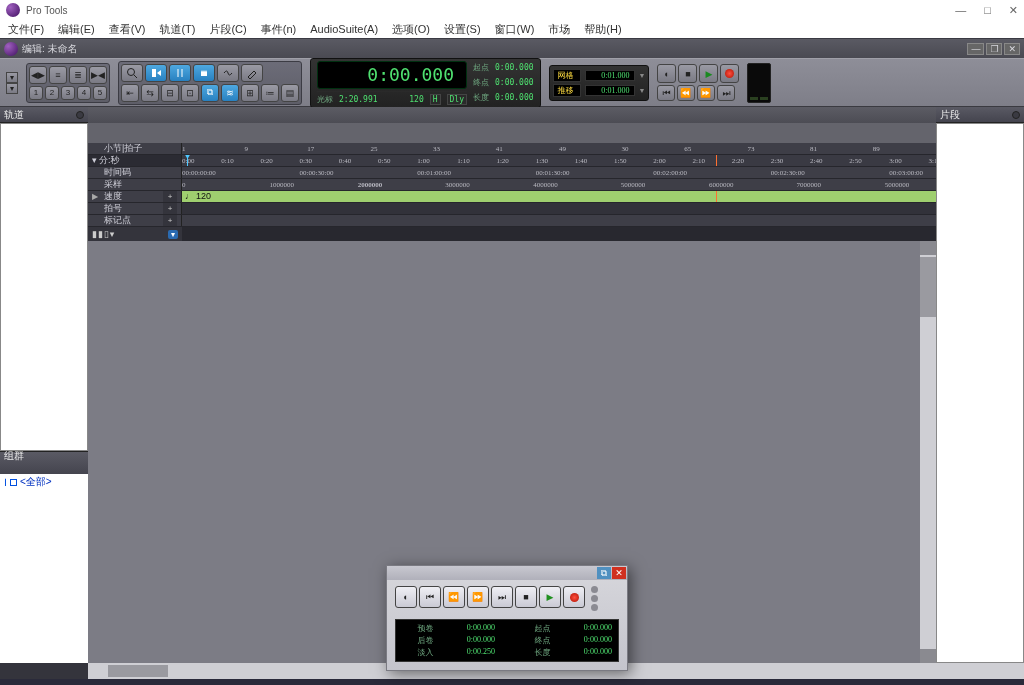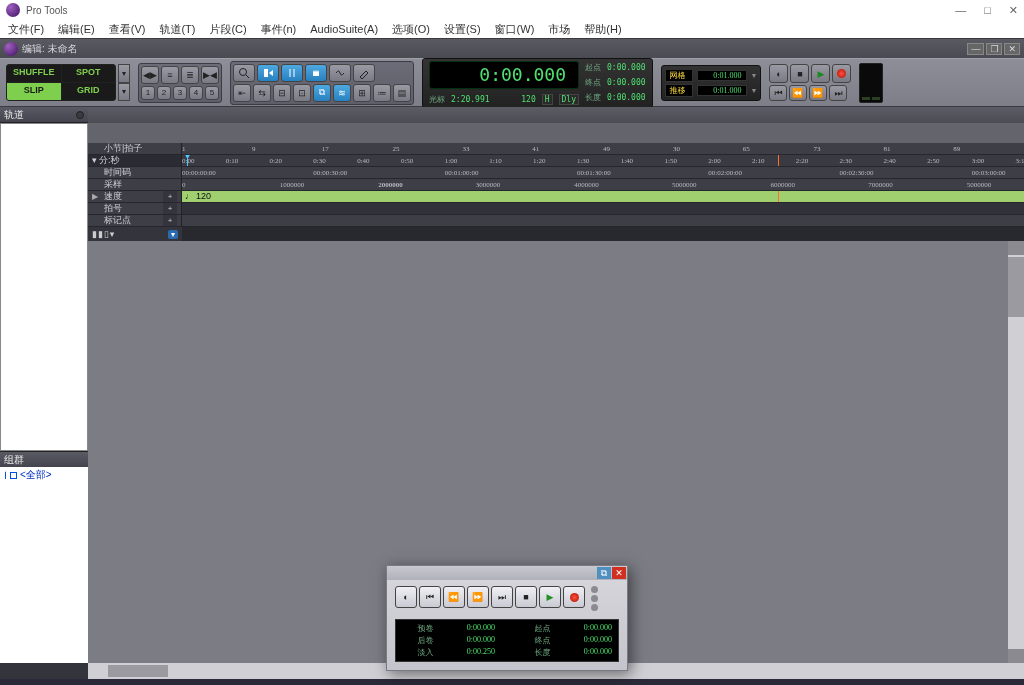--- a/index.html
+++ b/index.html
@@ -69,21 +69,21 @@
 
 .pane-header { height: 16px; background: linear-gradient(#5a5a64,#44444e); color: #eee; font-size: 10px; display: flex; align-items: center; padding: 0 4px; border-bottom: 1px solid #222; }
 .pane-header .dots { margin-left: auto; display:flex; gap:2px; }
 .pane-header .dot { width:8px; height:8px; background:#3a3a42; border-radius:50%; border:1px solid #222; cursor:pointer;}
 
 .tracks-header { height: 16px; background: linear-gradient(#5a5a64,#44444e); display:flex; }
 
 .white-block { flex:1; background: #fff; border: 1px solid #888; margin: 0; }
 .left-pane .white-block { height: 328px; flex: 0 0 328px; }
 
-.group-header { height: 16px; background: linear-gradient(#5a5a64,#44444e); color: #eee; font-size: 10px; display: flex; align-items: flex-start; padding: 1px 4px; border-top:1px solid #222; }
+.group-header { height: 16px; background: linear-gradient(#5a5a64,#44444e); color: #eee; font-size: 10px; display: flex; align-items: flex-end; padding: 11px 4px; border-top:1px solid #222; }
 .group-list { flex:1; background: #fff; color:#0030c0; padding: 1px 4px; font-size:10px; }
 .group-list .item { display:flex; align-items:center; gap:3px; }
 .group-list .sq { width:7px; height:7px; border:1px solid #0050e0; }
 
 
 .ruler-stack { background:#32323a; }
 .ruler-row { height: 12px; display:flex; align-items:center; border-bottom:1px solid #26262c; position:relative; }
 .ruler-row .label { width: 94px; color:#cfcfd8; font-size:9px; padding:0 4px; background:#3e3e47; height:100%; display:flex; align-items:center; border-right:1px solid #222; gap:4px;}
 .ruler-row .label .exp { color:#aaa; font-size:8px; cursor:pointer; width:8px;}
 .ruler-row .track { flex:1; height:100%; position:relative; background:#3e3e47; overflow:hidden;}
@@ -172,28 +172,20 @@
   <div class="doc-controls">
     <span>—</span>
     <span>❐</span>
     <span>✕</span>
   </div>
 </div>
 
 <div class="toolbar">
 
   <div class="cluster" style="flex-direction:row; align-items:stretch; padding:0; background:none; border:none;">
-    <div class="col-mid">
-      <div class="mode-grid">
-        <div class="mode-cell shuffle">SHUFFLE</div>
-        <div class="mode-cell spot">SPOT</div>
-        <div class="mode-cell slip">SLIP</div>
-        <div class="mode-cell grid">GRID</div>
-      </div>
-    </div>
     <div class="mode-side">
       <div class="btn">▾</div>
       <div class="btn">▾</div>
     </div>
   </div>
 
   <div class="cluster">
     <div class="row">
       <div class="btn">◀▶</div>
       <div class="btn">≡</div>
@@ -485,20 +477,29 @@
     <div class="track-area">
       <div class="vscroll">
         <div class="arrow"></div>
         <div class="thumb"></div>
         <div style="flex:1"></div>
         <div class="arrow"></div>
       </div>
     </div>
   </div>
 
+  <div class="right-pane">
+    <div class="pane-header">
+      <span>片段</span>
+      <div class="dots">
+          <div class="dot"></div>
+        </div>
+    </div>
+    <div class="white-block" style="flex:1"></div>
+  </div>
 </div>
 
 <div class="bottom-scroll">
   <div class="left"></div>
   <div class="bar">
       <div class="arrow"></div>
       <div class="thumb"></div>
       <div style="flex:1"></div>
       <div class="arrow"></div>
       <div class="arrow"></div>

